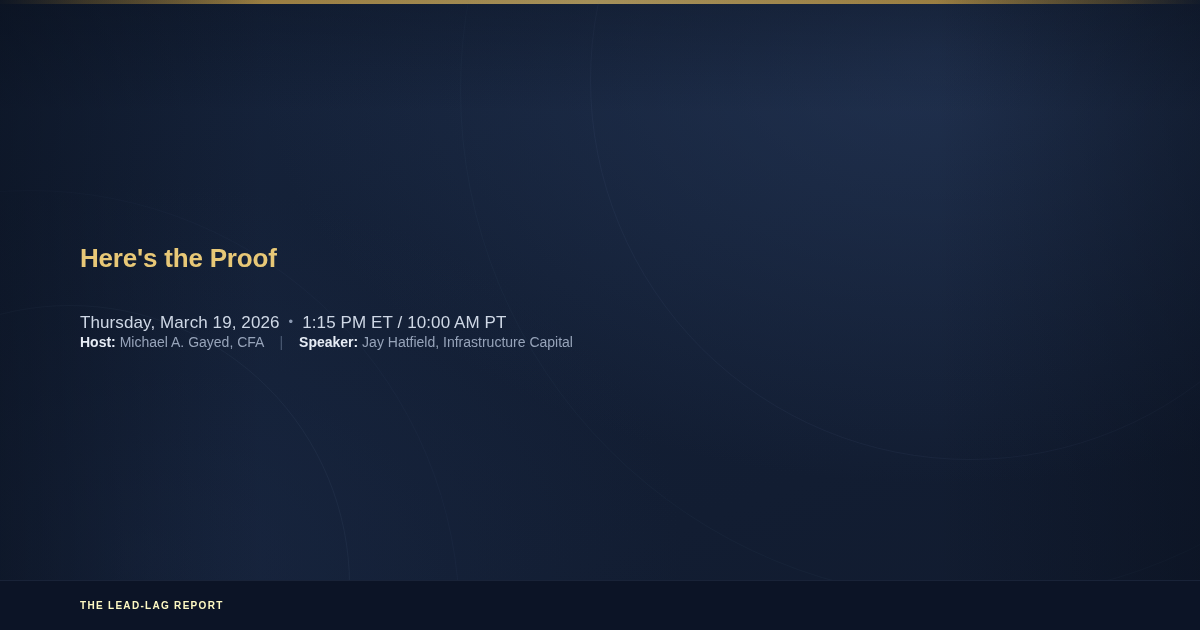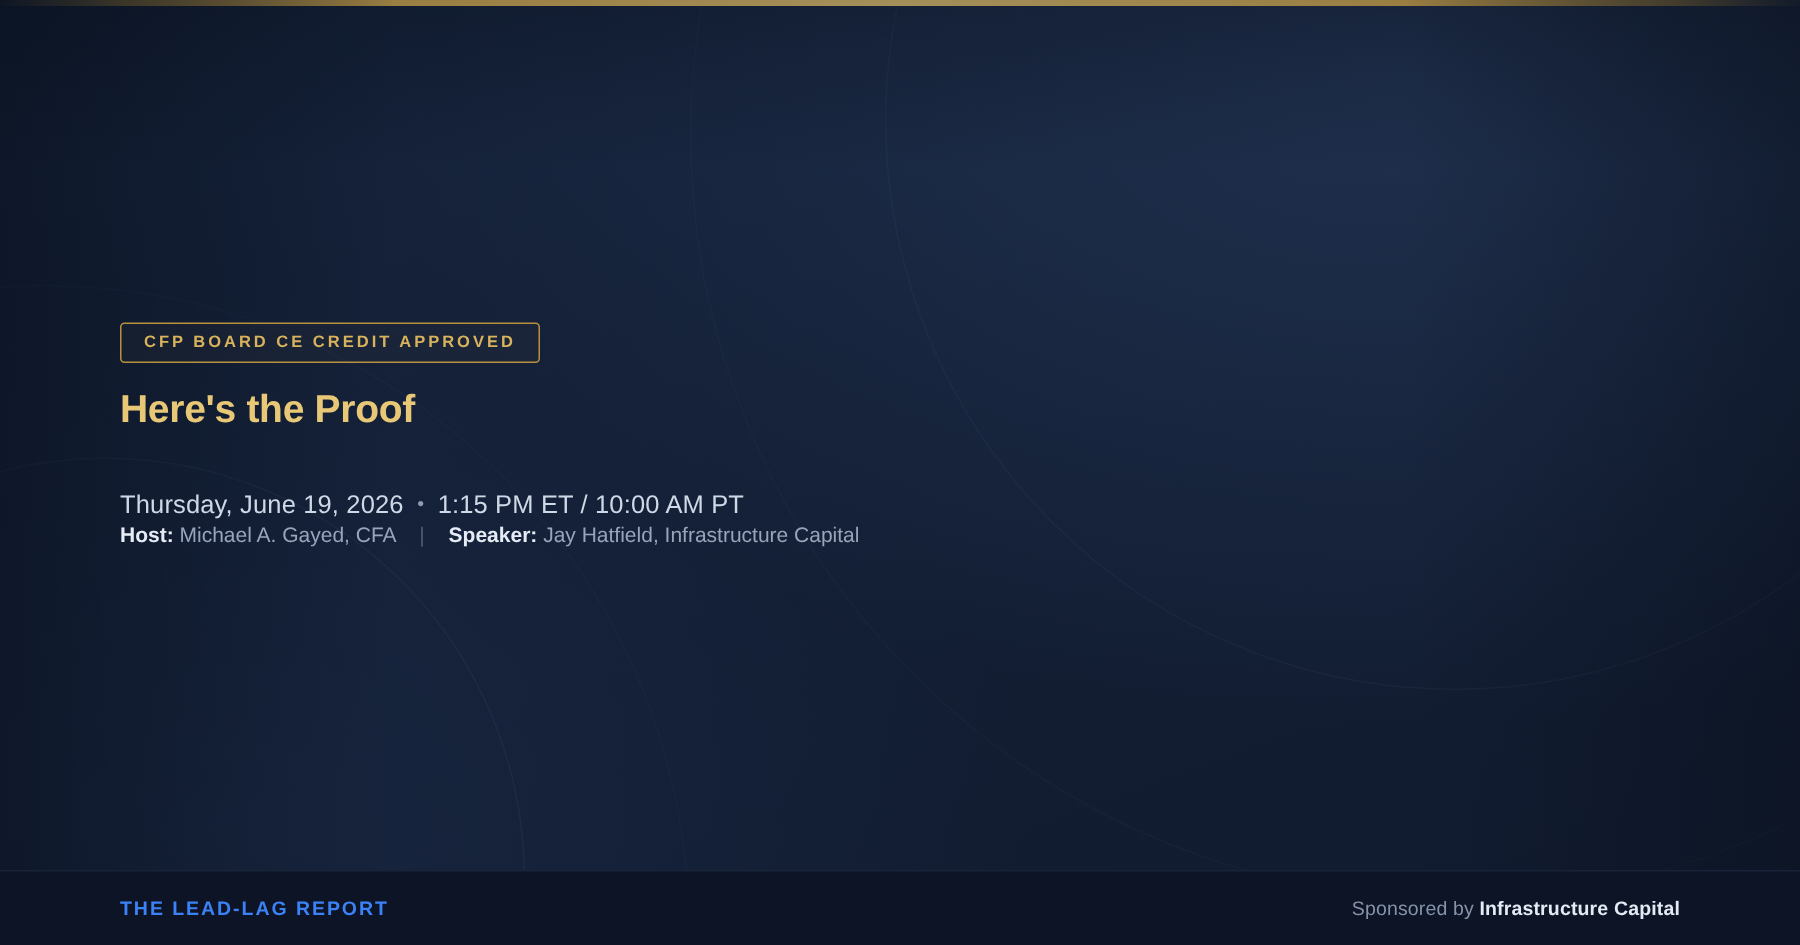--- a/index.html
+++ b/index.html
@@ -129,22 +129,22 @@
   
   .footer {
     position:absolute; left:0; bottom:0;
     width:1200px; height:50px;
     background:#0c1426;
     border-top:1px solid rgba(150,175,215,0.10);
     display:flex; align-items:center; justify-content:space-between;
     padding:0 80px;
   }
   .brand {
-    font-size:13px; font-weight:bold;
-    color:#3b82f6;
+    font-size:10px; font-weight:bold;
+    color:#fef9c3;
     letter-spacing:1.3px;
   }
   .sponsor {
     font-size:13px;
     color:#8593aa;
     letter-spacing:0.1px;
   }
   .sponsor .sponsor-name { color:#e4eaf4; font-weight:bold; }
 </style>
 </head>
@@ -158,39 +158,35 @@
     <div class="ring ring-a"></div>
     <div class="ring ring-b"></div>
     <div class="ring ring-c"></div>
     <div class="ring ring-d"></div>
   </div>
 
   <div class="vignette"></div>
 
   <div class="content">
 
-    <div class="badge">CFP BOARD CE CREDIT APPROVED</div>
 
 
     <h2 class="subhead">Here's the Proof</h2>
 
     <div class="datetime">
-      <span>Thursday, June 19, 2026</span><span class="dot-sep">•</span><span>1:15 PM ET / 10:00 AM PT</span>
+      <span>Thursday, March 19, 2026</span><span class="dot-sep">•</span><span>1:15 PM ET / 10:00 AM PT</span>
     </div>
 
     <div class="people">
       <span class="lbl">Host:</span>
       <span>Michael A. Gayed, CFA</span>
       <span class="pipe">|</span>
       <span class="lbl">Speaker:</span>
       <span>Jay Hatfield, Infrastructure Capital</span>
     </div>
 
   </div>
 
   <div class="footer">
     <div class="brand">THE LEAD-LAG REPORT</div>
-    <div class="sponsor">
-      <span>Sponsored by </span><span class="sponsor-name">Infrastructure Capital</span>
-    </div>
   </div>
 
 </div>
 
 </body></html>

